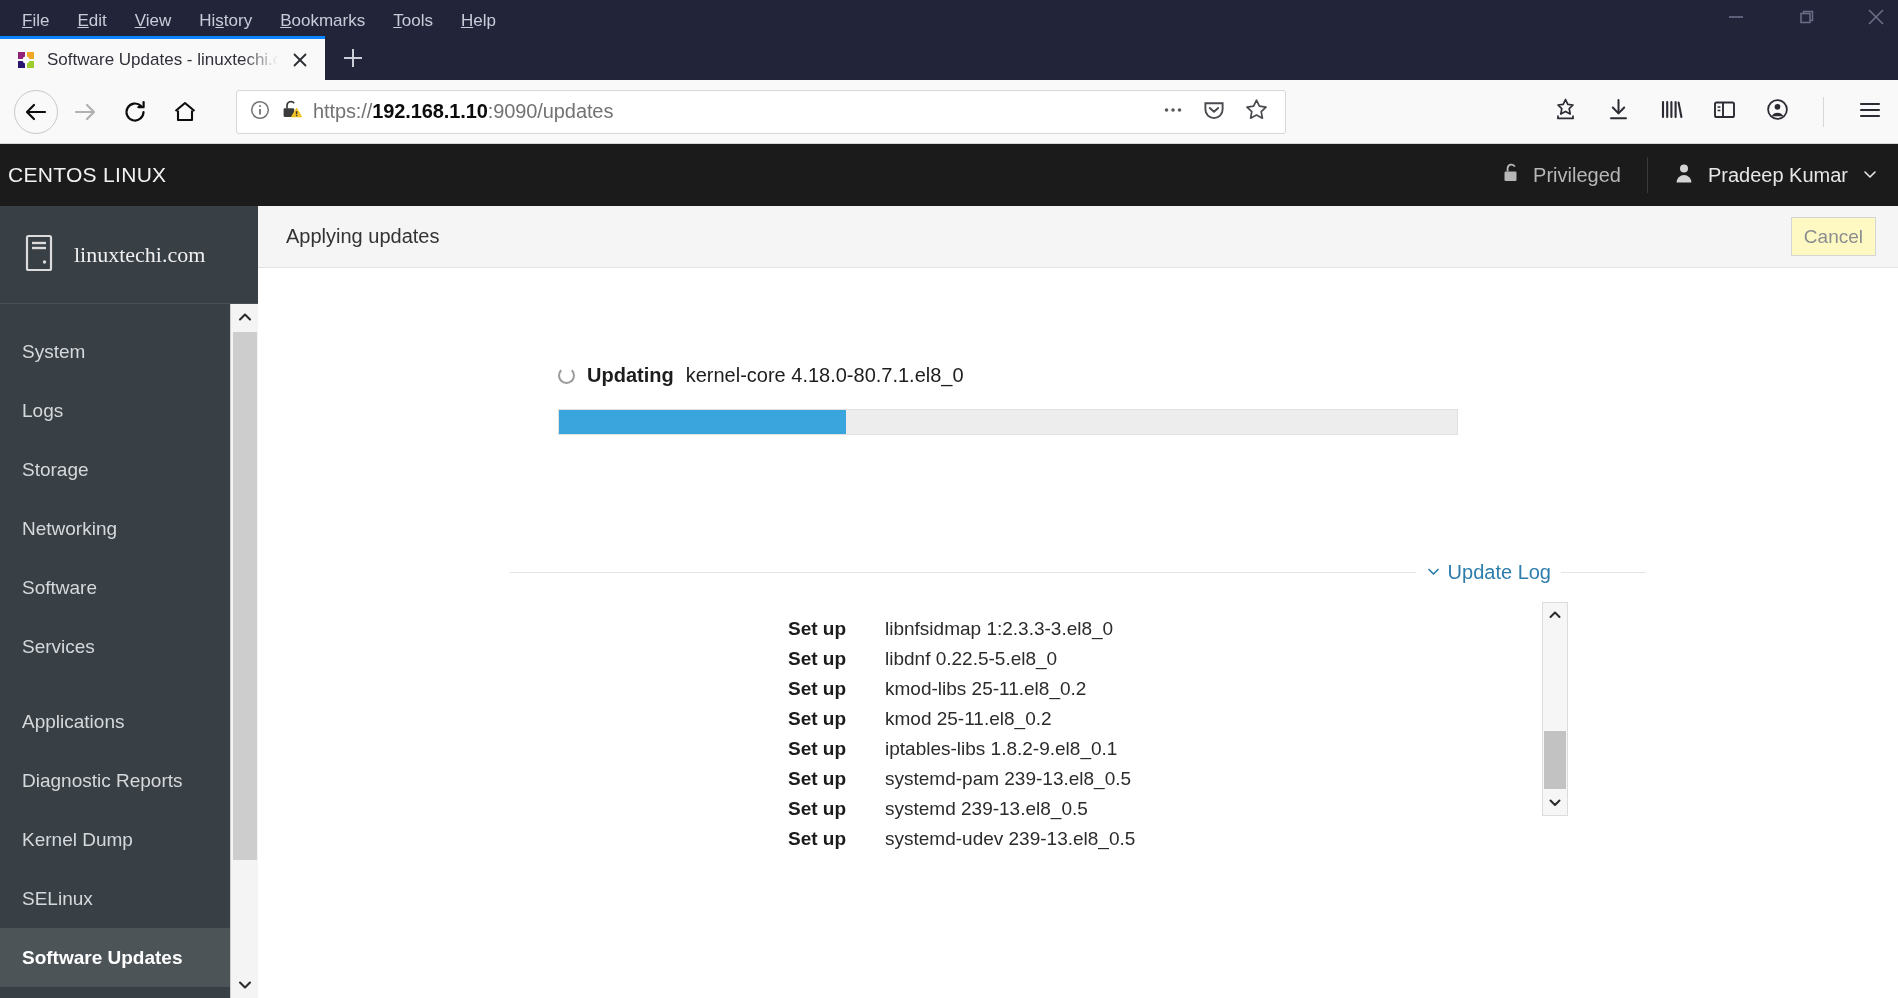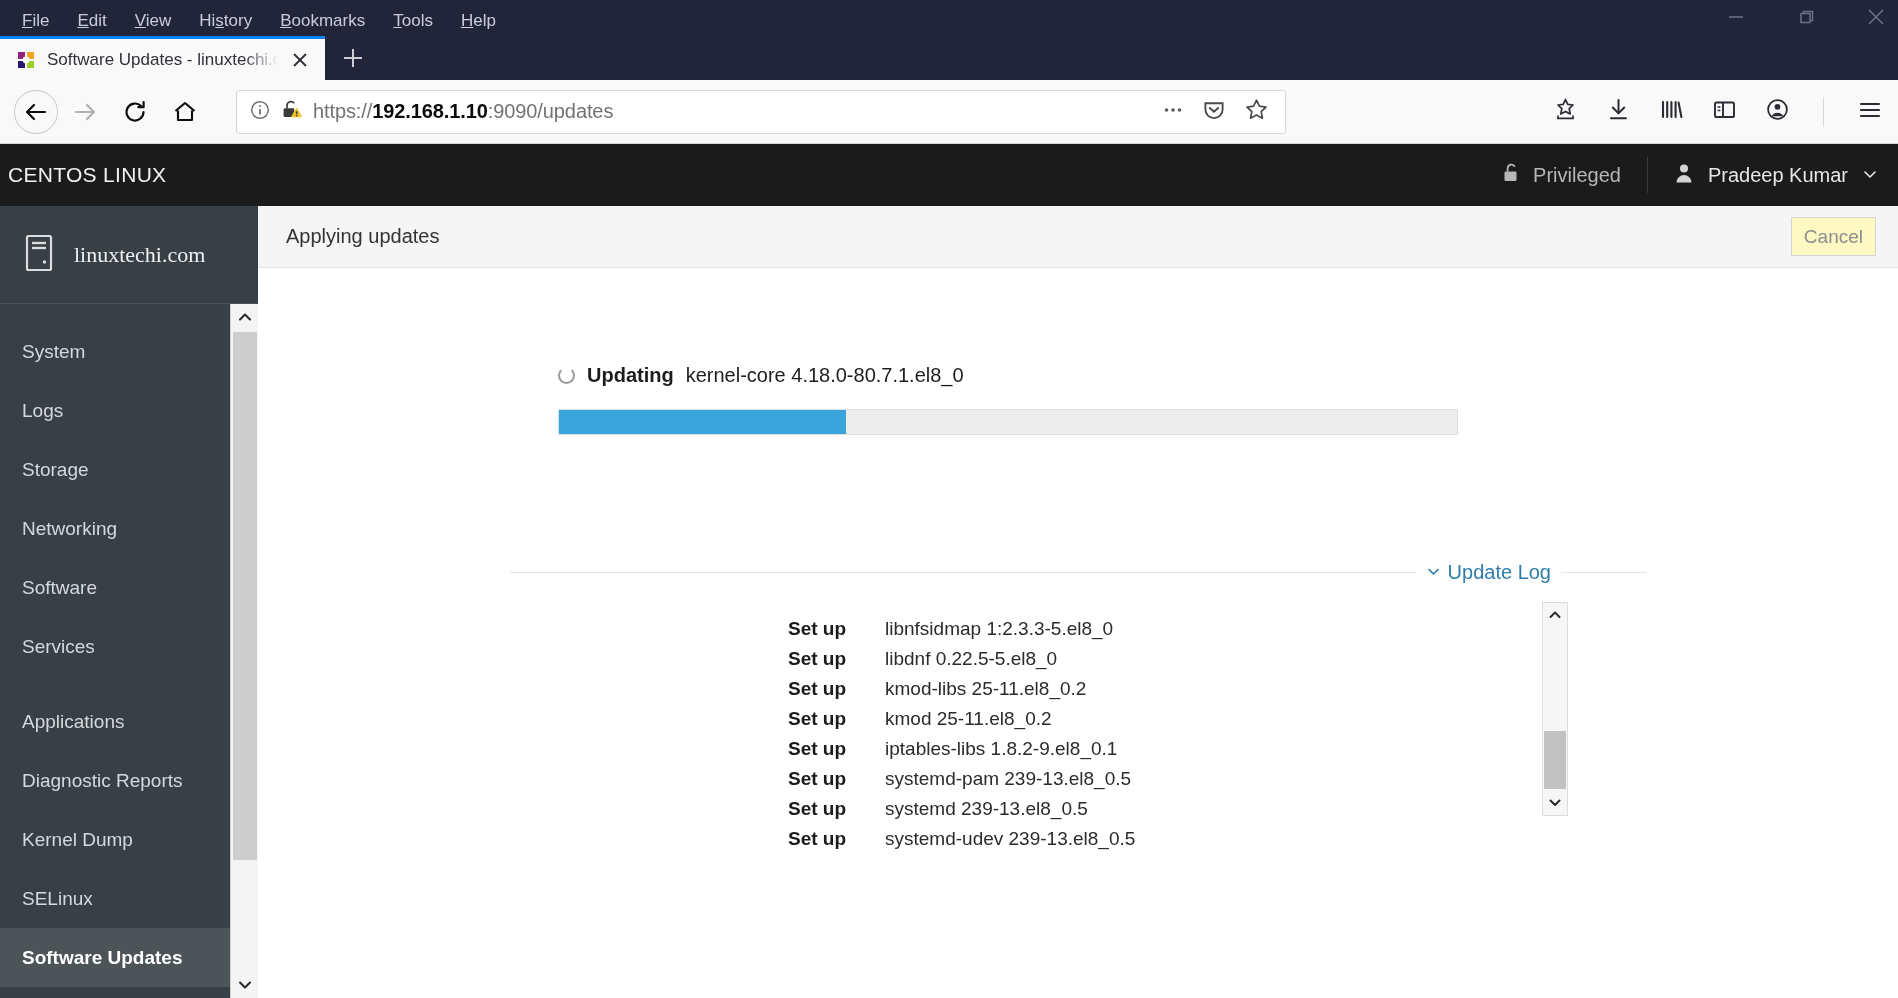--- a/index.html
+++ b/index.html
@@ -452,21 +452,21 @@
               </span>
               <span>Update Log</span>
             </span>
             <span class="line short"></span>
           </div>
 
           <div class="logbox">
             <div class="logtable">
               <div class="logrow">
                 <span class="logaction">Set up</span>
-                <span class="logpkg">libnfsidmap 1:2.3.3-5.el8_0</span>
+                <span class="logpkg">libnfsidmap 1:2.3.3-3.el8_0</span>
               </div>
               <div class="logrow">
                 <span class="logaction">Set up</span>
                 <span class="logpkg">libdnf 0.22.5-5.el8_0</span>
               </div>
               <div class="logrow">
                 <span class="logaction">Set up</span>
                 <span class="logpkg">kmod-libs 25-11.el8_0.2</span>
               </div>
               <div class="logrow">

